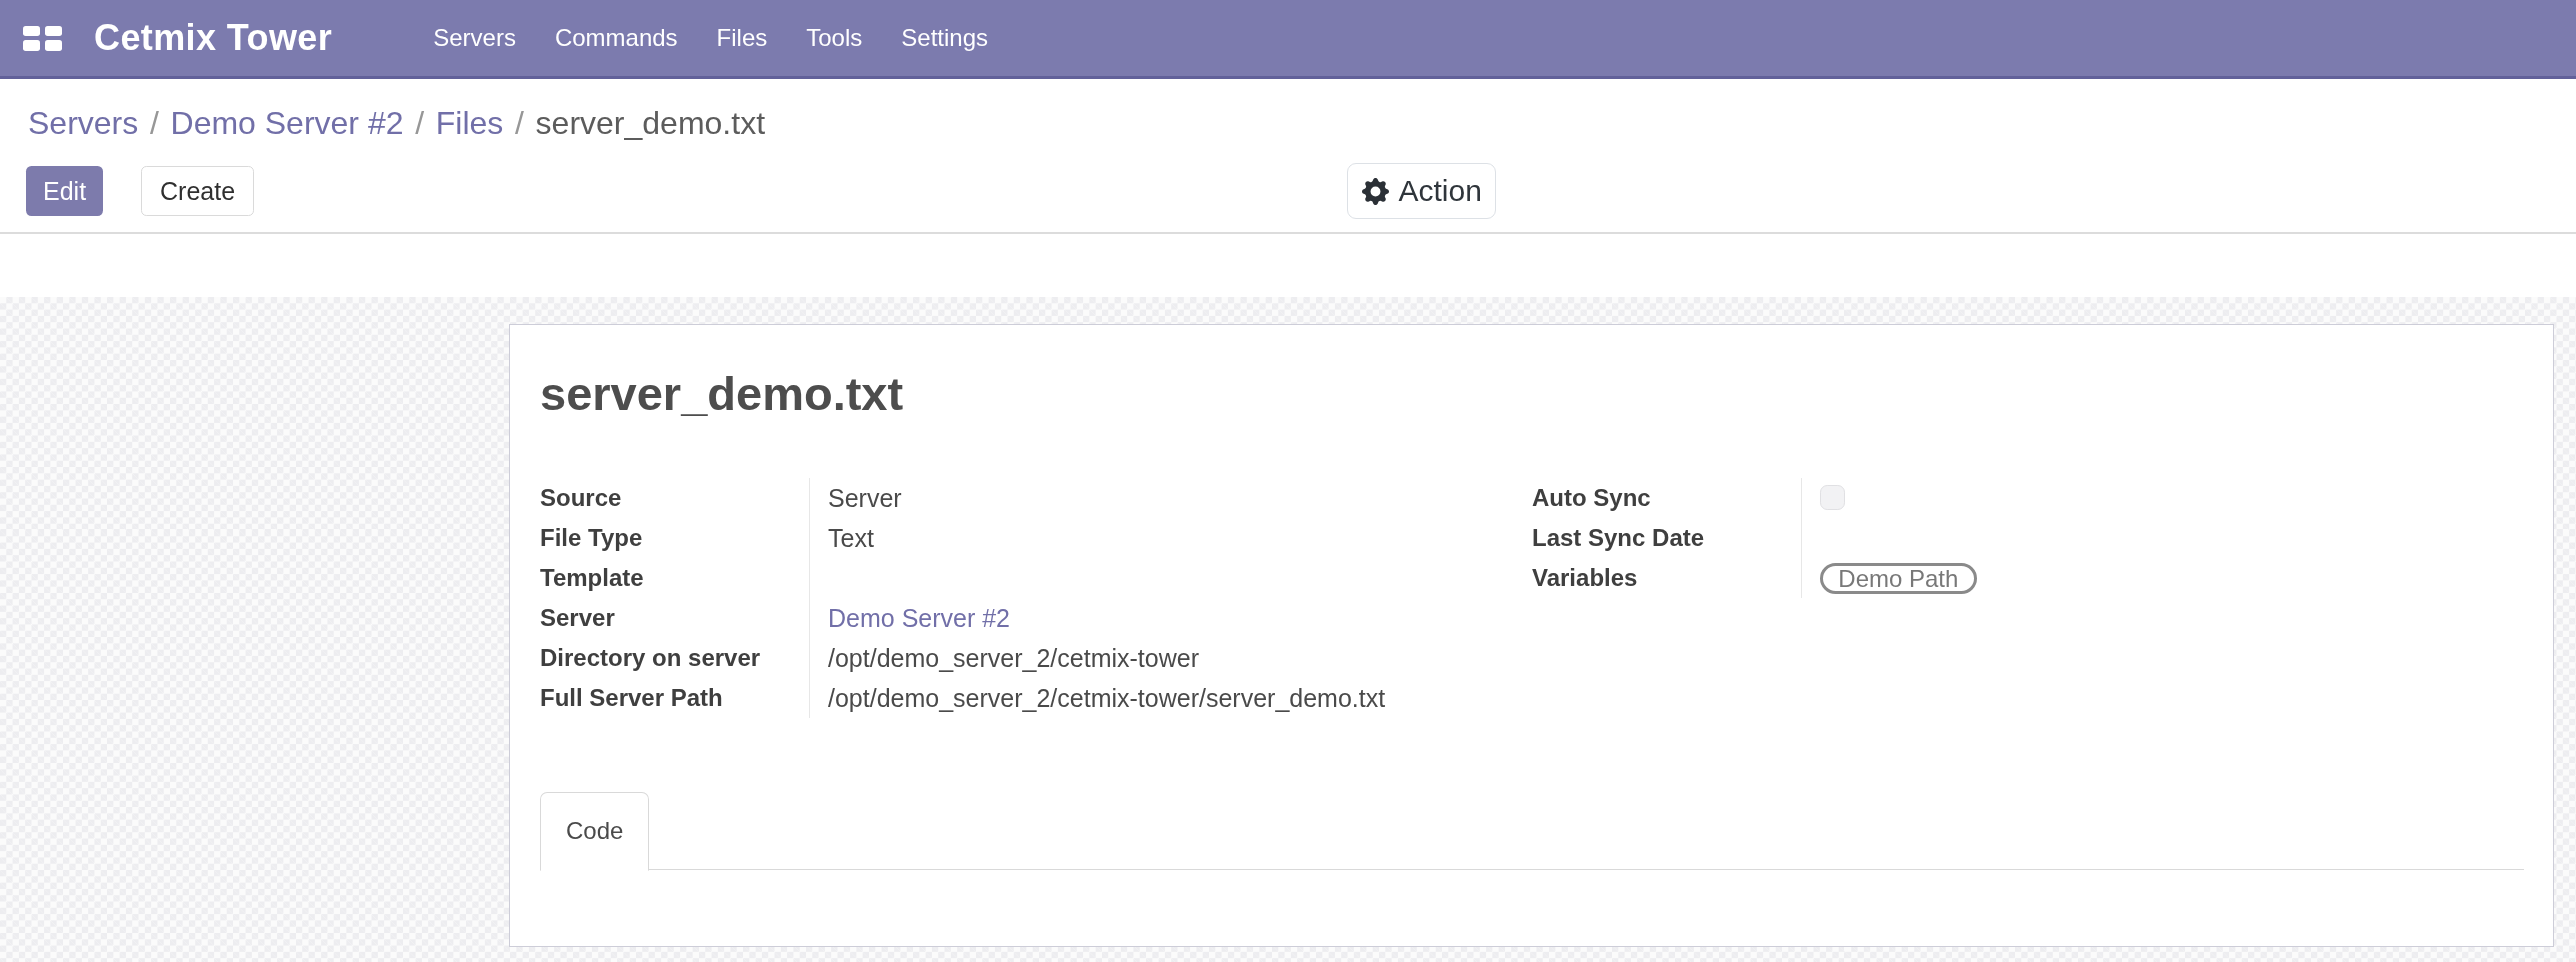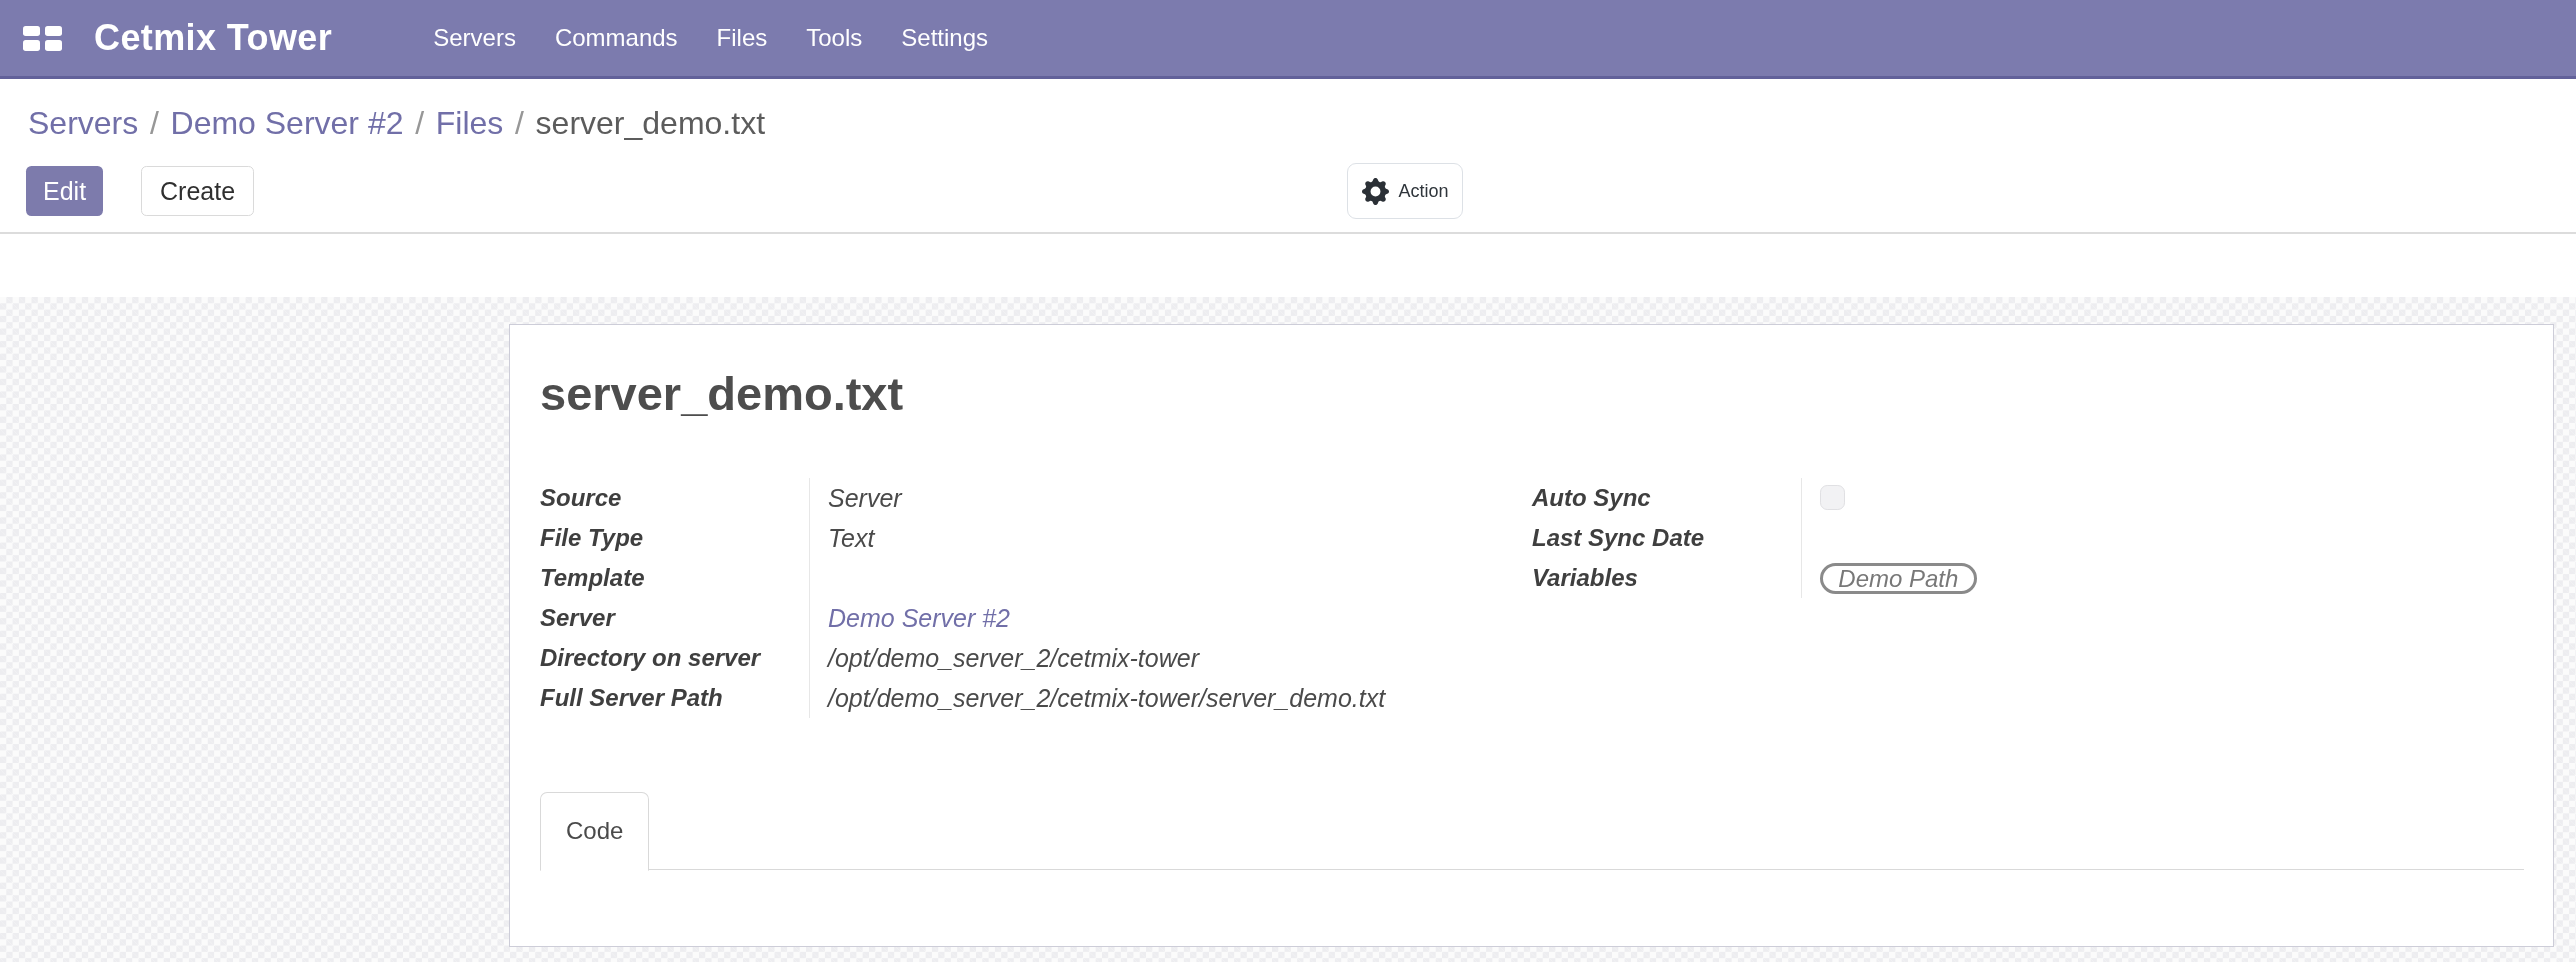--- a/index.html
+++ b/index.html
@@ -25,21 +25,21 @@
   .breadcrumb .current { color:#5c5c5c; }
 
   
   .btn { display:inline-flex; align-items:center; justify-content:center;
     font-size:25px; border-radius:5.4px; cursor:pointer; border:none; white-space:nowrap;text-align:right; }
   .btn-edit { position:absolute; left:26px; top:166px; height:50px; padding:0 17px;
     background:#7d7bac; color:#fff; }
   .btn-create { position:absolute; left:113px; top:166px; height:50px; padding:0 18px;
     background:#fff; color:#303030; border:1.8px solid #dadada;margin-left:28px; }
   .btn-action { position:absolute; left:1347px; top:163px; height:56px; padding:0 13.5px;
-    background:#fff; color:#2f353b; border:1.8px solid #dde1e6; border-radius:9px; font-size:18px; }
+    background:#fff; color:#2f353b; border:1.8px solid #dde1e6; border-radius:9px; font-size:30px; }
   .btn-action svg { width:27px; height:27px; margin-right:10px; }
 
   .hdivider { position:absolute; top:232px; left:0; width:100%; height:1.8px; background:#dcdcdc; }
 
   
   .btn-pull { position:absolute; left:26px; top:242px; height:49px; padding:0 21.5px;
     background:#8381b1; color:#fff; font-weight:bold; border-radius:7.2px;
     box-shadow:0 0 0 4.5px #c9c8e0; }
 
   
@@ -48,21 +48,21 @@
     background-image:
       linear-gradient(45deg,#ededf0 25%,transparent 25%,transparent 75%,#ededf0 75%),
       linear-gradient(45deg,#ededf0 25%,transparent 25%,transparent 75%,#ededf0 75%);
     background-position:0 0,6.3px 6.3px;
     background-size:12.6px 12.6px; }
 
   .card { position:absolute; left:509px; top:27px; width:2045px; height:623px;
     background:#fff; border:1.8px solid #cdcdd8; padding:41px 29px 0 30px; overflow:hidden; }
   .sheet-title { font-size:47px; line-height:56px; font-weight:bold; color:#4d4d4d; }
 
-  .groups { display:flex; margin-top:56px;font-style:italic; }
+  .groups { display:flex; margin-top:56px; }
   .group { flex:1 1 0; display:grid; grid-template-columns:269px 1fr; grid-auto-rows:40px; align-items:stretch; }
   .group .lbl { font-size:24px; font-weight:bold; color:#3f3f3f; line-height:40px; white-space:nowrap; }
   .group .val { border-left:1.8px solid #e7e7e7; padding-left:18px; font-size:25px;
     color:#4a4a4a; line-height:40px; white-space:nowrap; }
   .group .val a { color:#716fa8; text-decoration:none; cursor:pointer; }
 
   .checkbox { width:25px; height:25px; margin-top:7.2px; background:#f2f2f4;
     border:1.8px solid #e0e0e3; border-radius:7.2px; cursor:pointer; }
   .tag-pill { display:inline-block; height:30.5px; line-height:25px; padding:0 15.3px;
     border:3.6px solid #8a8a8a; border-radius:16px; color:#787878; font-size:24px; margin-top:3.6px; cursor:pointer; }

